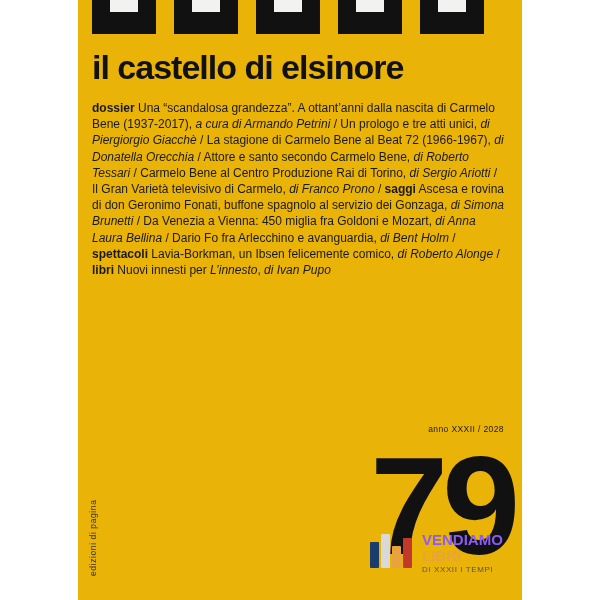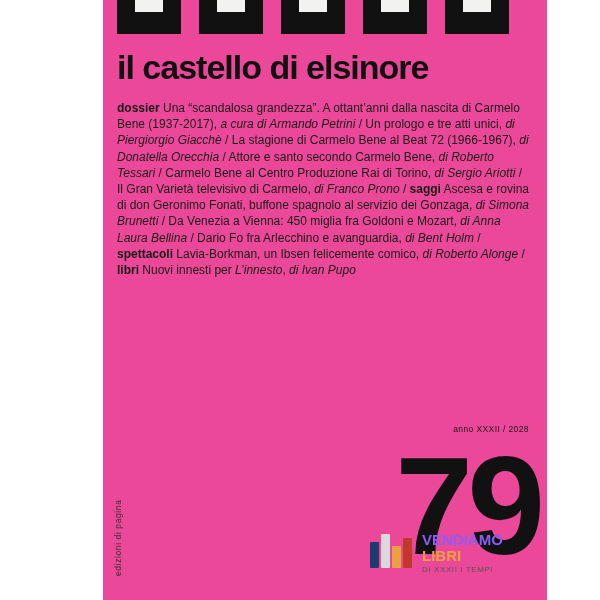--- a/index.html
+++ b/index.html
@@ -19,23 +19,22 @@
     height: 600px;
     background: #ffffff;
   }
   
   .cover {
     position: absolute;
     left: 78px;
     top: 0px;
     width: 444px;
     height: 600px;
-    background: #ec4899;
+    background: #eab308;
     overflow: hidden;
-    margin-left: 25px;
   }
   
   .topband {
     position: absolute;
     left: 0;
     top: 0;
     width: 444px;
     height: 34px;
     overflow: hidden;
   }

